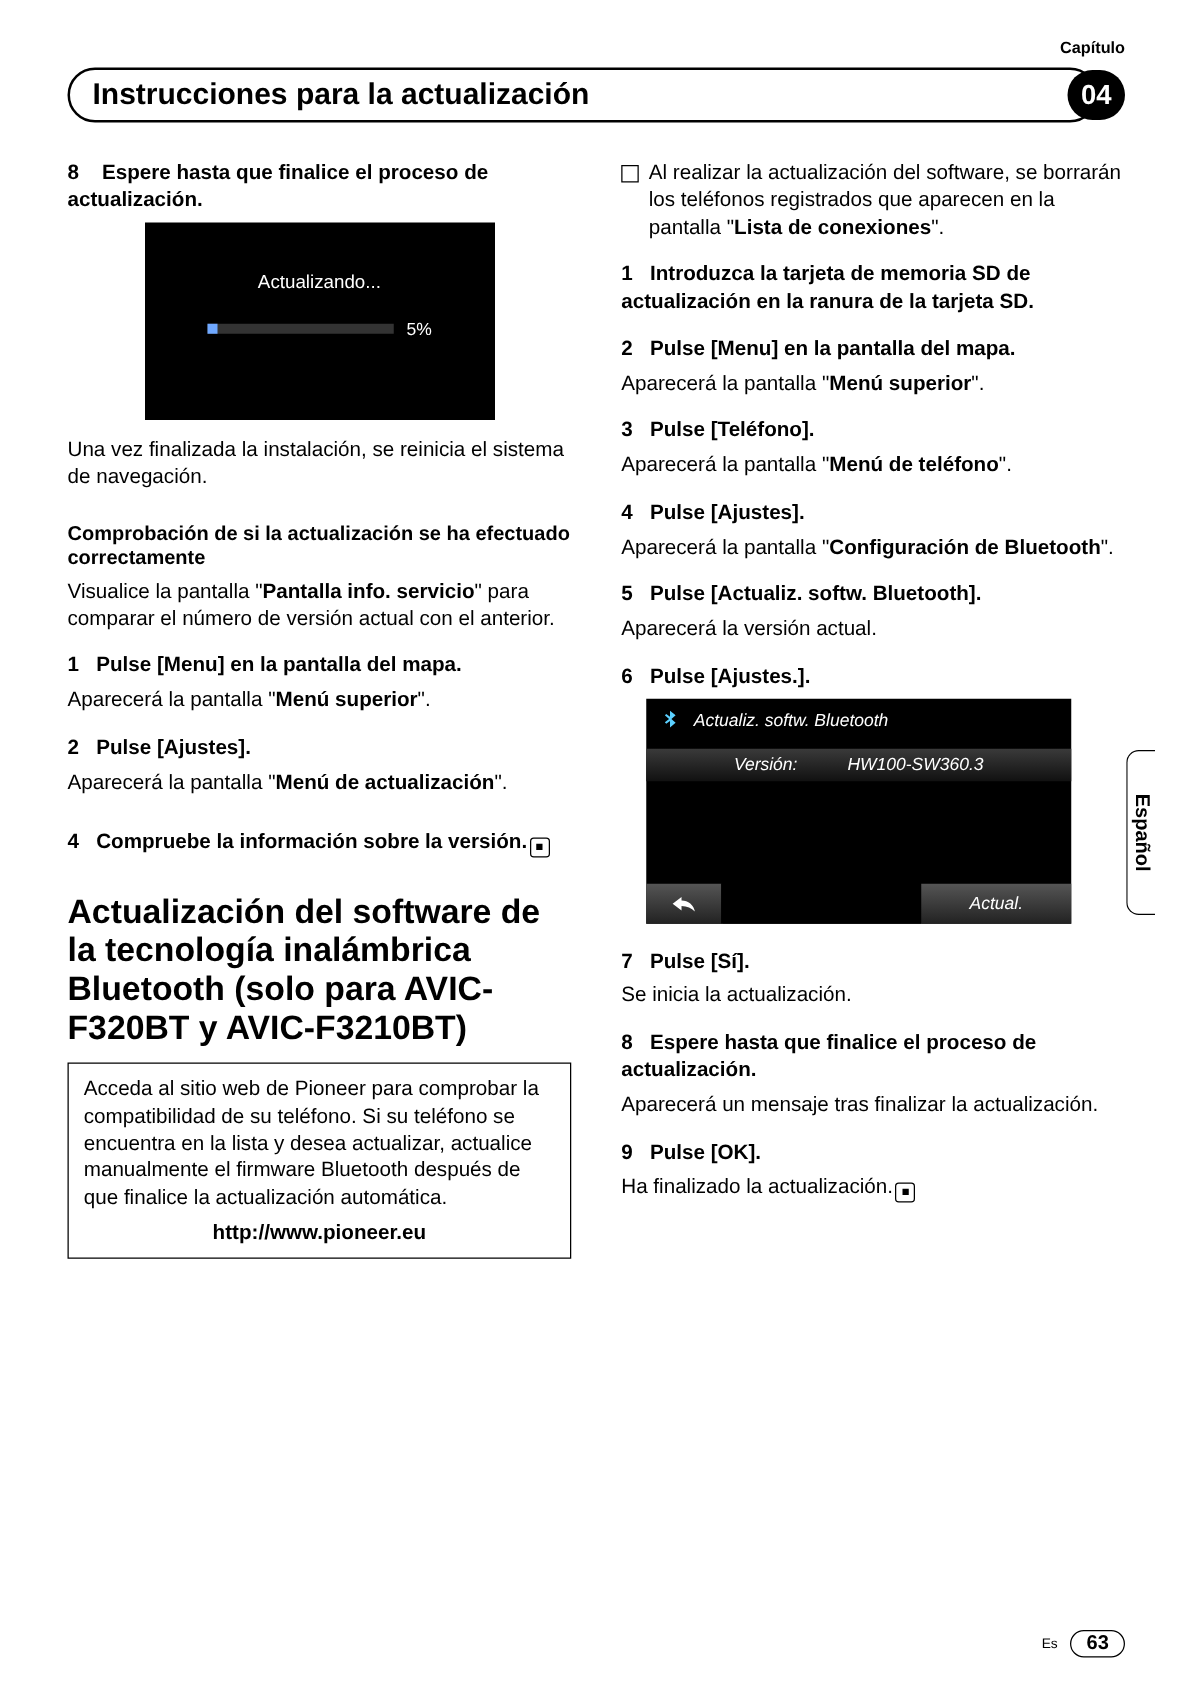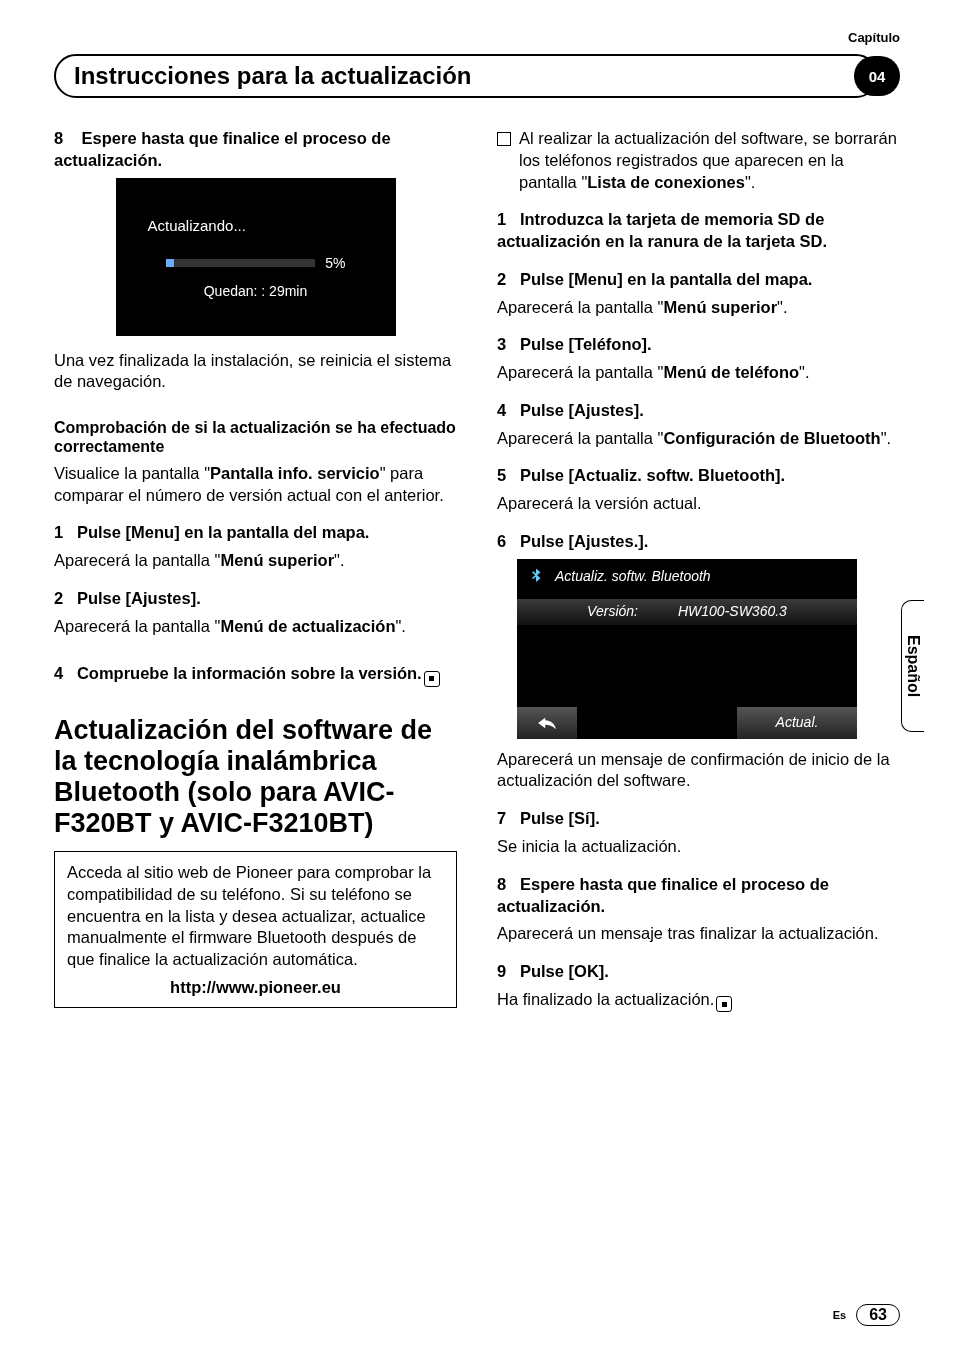--- a/index.html
+++ b/index.html
@@ -1,28 +1,28 @@
 <!DOCTYPE html>
 <html><head>
 <meta charset="utf-8">
 <style>
   html,body{margin:0;padding:0;background:#fff;color:#000;font-family:Arial,Helvetica,sans-serif;}
   .page{width:954px;height:1352px;position:relative;box-sizing:border-box;padding:30px 54px 0 54px;}
   .cap-label{position:absolute;top:30px;right:54px;font-size:13px;font-weight:bold;}
   .header-row{display:flex;align-items:center;margin-top:24px;margin-bottom:30px;}
   .header-pill{flex:1;border:2px solid #000;border-radius:28px;height:40px;display:flex;align-items:center;padding-left:18px;font-size:24px;font-weight:800;}
-  .chap-badge{width:46px;height:40px;border-radius:22px;background:#000;color:#fff;display:flex;align-items:center;justify-content:center;font-size:15px;font-weight:800;margin-left:-24px;z-index:2;}
+  .chap-badge{width:46px;height:40px;border-radius:22px;background:#000;color:#fff;display:flex;align-items:center;justify-content:center;font-size:22px;font-weight:800;margin-left:-24px;z-index:2;}
   .cols{display:flex;gap:40px;}
   .col{width:404px;font-size:16.5px;line-height:1.32;}
   .col p{margin:0 0 6px 0;}
   .step-lead{font-weight:bold;}
   .h2{font-size:16px;font-weight:800;line-height:1.18;margin:26px 0 6px 0;}
   .h1{font-size:27px;font-weight:800;line-height:1.15;margin:28px 0 12px 0;}
   .screenshot1{width:280px;height:158px;background:#000;margin:6px auto 14px auto;color:#fff;font-size:15px;position:relative;}
-  .s1-title{position:absolute;top:38px;width:100%;text-align:left;padding-left:32px;}
+  .s1-title{position:absolute;top:38px;width:100%;text-align:center;}
   .s1-barrow{position:absolute;top:76px;left:50px;right:50px;display:flex;align-items:center;gap:10px;}
   .s1-bartrack{flex:1;height:8px;background:#333;position:relative;}
   .s1-barfill{position:absolute;left:0;top:0;bottom:0;width:6%;background:#6fa8ff;}
   .s1-pct{color:#fff;font-size:14px;}
   .s1-time{position:absolute;top:104px;width:100%;text-align:center;font-size:14px;}
   .notebox{border:1px solid #000;padding:10px 12px 8px 12px;margin-top:8px;}
   .notebox .url{text-align:center;font-weight:bold;margin-top:6px;}
   .bullet-row{display:flex;gap:8px;}
   .bullet-sq{width:12px;height:12px;border:1.5px solid #000;margin-top:4px;flex:0 0 auto;}
   .screenshot2{width:340px;height:180px;background:#000;margin:6px 0 10px 20px;color:#fff;position:relative;font-size:14px;font-style:italic;}
@@ -32,21 +32,21 @@
   .s2-bottom{position:absolute;bottom:0;left:0;right:0;height:32px;display:flex;}
   .s2-back{width:60px;background:linear-gradient(#555,#222);display:flex;align-items:center;justify-content:center;border-right:1px solid #000;}
   .s2-gap{flex:1;background:#000;}
   .s2-actual{width:120px;background:linear-gradient(#555,#222);display:flex;align-items:center;justify-content:center;}
   .end-sq{display:inline-flex;width:14px;height:14px;border:1.5px solid #000;border-radius:3px;align-items:center;justify-content:center;vertical-align:-2px;margin-left:2px;}
   .end-sq::after{content:"";width:5px;height:5px;background:#000;}
   .side-tab{position:absolute;right:30px;top:600px;width:22px;height:130px;border:1px solid #000;border-right:none;border-radius:10px 0 0 10px;display:flex;align-items:center;justify-content:center;}
   .side-tab span{writing-mode:vertical-rl;font-weight:bold;font-size:16px;}
   .footer{position:absolute;bottom:26px;right:54px;display:flex;align-items:center;gap:10px;font-size:14px;}
   .pg-pill{border:1.6px solid #000;border-radius:14px;padding:1px 12px;font-weight:bold;font-size:16px;}
-  .es-small{font-size:11px;font-weight:bold;}
+  .es-small{font-size:11px;font-weight:normal;}
   b{font-weight:800;}
   .sp{height:10px;}
 </style>
 </head>
 <body>
 
 <div class="page">
   <div class="cap-label">Capítulo</div>
 
   <div class="header-row">
@@ -63,21 +63,20 @@
       </p>
 
       <div class="screenshot1">
         <div class="s1-title">Actualizando...</div>
         <div class="s1-barrow">
           <div class="s1-bartrack">
               <div class="s1-barfill"></div>
             </div>
           <div class="s1-pct">5%</div>
         </div>
-        <div class="s1-time">Quedan:  :  29min</div>
       </div>
 
       <p>Una vez finalizada la instalación, se reinicia el sistema de navegación.</p>
 
       <div class="h2">Comprobación de si la actualización se ha efectuado correctamente</div>
       <p>
         <span>Visualice la pantalla "</span><b>Pantalla info. servicio</b><span>" para comparar el número de versión actual con el anterior.</span>
       </p>
 
       <div class="sp"></div>
@@ -144,21 +143,20 @@
           <div class="s2-back">
             <svg width="22" height="16" viewBox="0 0 24 18">
                 <path fill="#fff" d="M10 3L2 9l8 6v-4c5 0 9 2 12 5-1-6-6-10-12-10V3z"></path>
               </svg>
           </div>
           <div class="s2-gap"></div>
           <div class="s2-actual">Actual.</div>
         </div>
       </div>
 
-      <p>Aparecerá un mensaje de confirmación de inicio de la actualización del software.</p>
 
       <div class="sp"></div>
       <p class="step-lead"><span>7</span>&nbsp;&nbsp;&nbsp;<span>Pulse [Sí].</span></p>
       <p>Se inicia la actualización.</p>
 
       <div class="sp"></div>
       <p class="step-lead"><span>8</span>&nbsp;&nbsp;&nbsp;<span>Espere hasta que finalice el proceso de actualización.</span></p>
       <p>Aparecerá un mensaje tras finalizar la actualización.</p>
 
       <div class="sp"></div>

